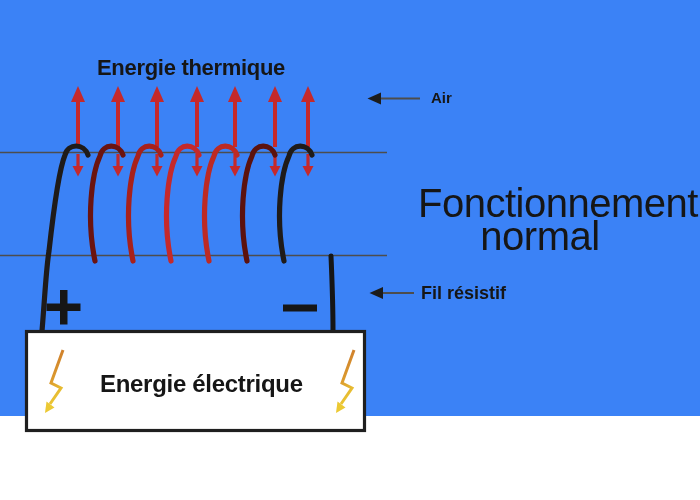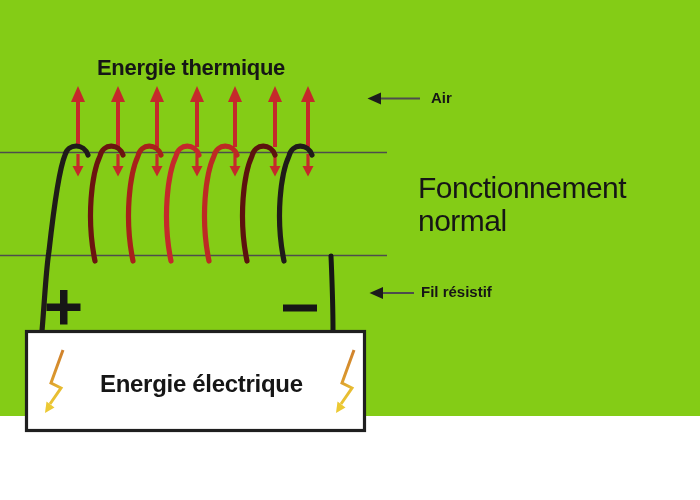--- a/index.html
+++ b/index.html
@@ -1,24 +1,24 @@
 <!DOCTYPE html>
 <html><head>
 <meta charset="utf-8">
 <title>Fonctionnement normal</title>
 <style>
   html,body{margin:0;padding:0;background:#ffffff;}
   body{width:700px;height:500px;overflow:hidden;font-family:"Liberation Sans",sans-serif;}
-  .stage{position:relative;width:700px;height:416px;background:#84cc16;}
+  .stage{position:relative;width:700px;height:416px;background:#3b82f6;}
   .stage svg{position:absolute;left:0;top:0;}
   .lbl{position:absolute;color:#161616;white-space:normal;}
   .t-thermal{left:91px;top:55px;width:200px;text-align:center;font-size:22px;font-weight:bold;letter-spacing:-0.3px;white-space:nowrap;}
   .t-air{left:431px;top:89px;font-size:15px;font-weight:700;white-space:nowrap;text-align:center;}
-  .t-mode{left:418px;top:171px;width:244px;text-align:left;font-size:30px;line-height:33px;font-weight:400;letter-spacing:-0.5px;}
-  .t-fil{left:421px;top:283px;font-size:15px;font-weight:700;white-space:nowrap;}
+  .t-mode{left:418px;top:187px;width:244px;text-align:center;font-size:40px;line-height:33px;font-weight:400;letter-spacing:-0.5px;}
+  .t-fil{left:421px;top:283px;font-size:18px;font-weight:700;white-space:nowrap;}
   .t-elec{left:100px;top:370px;width:200px;text-align:center;font-size:24px;font-weight:bold;letter-spacing:-0.3px;white-space:nowrap;}
 </style>
 </head>
 <body>
 
 <div class="stage">
 
   <svg width="700" height="500" viewBox="0 0 700 500">
     <defs>
       <linearGradient id="boltGrad" x1="0%" y1="0%" x2="25%" y2="100%">

